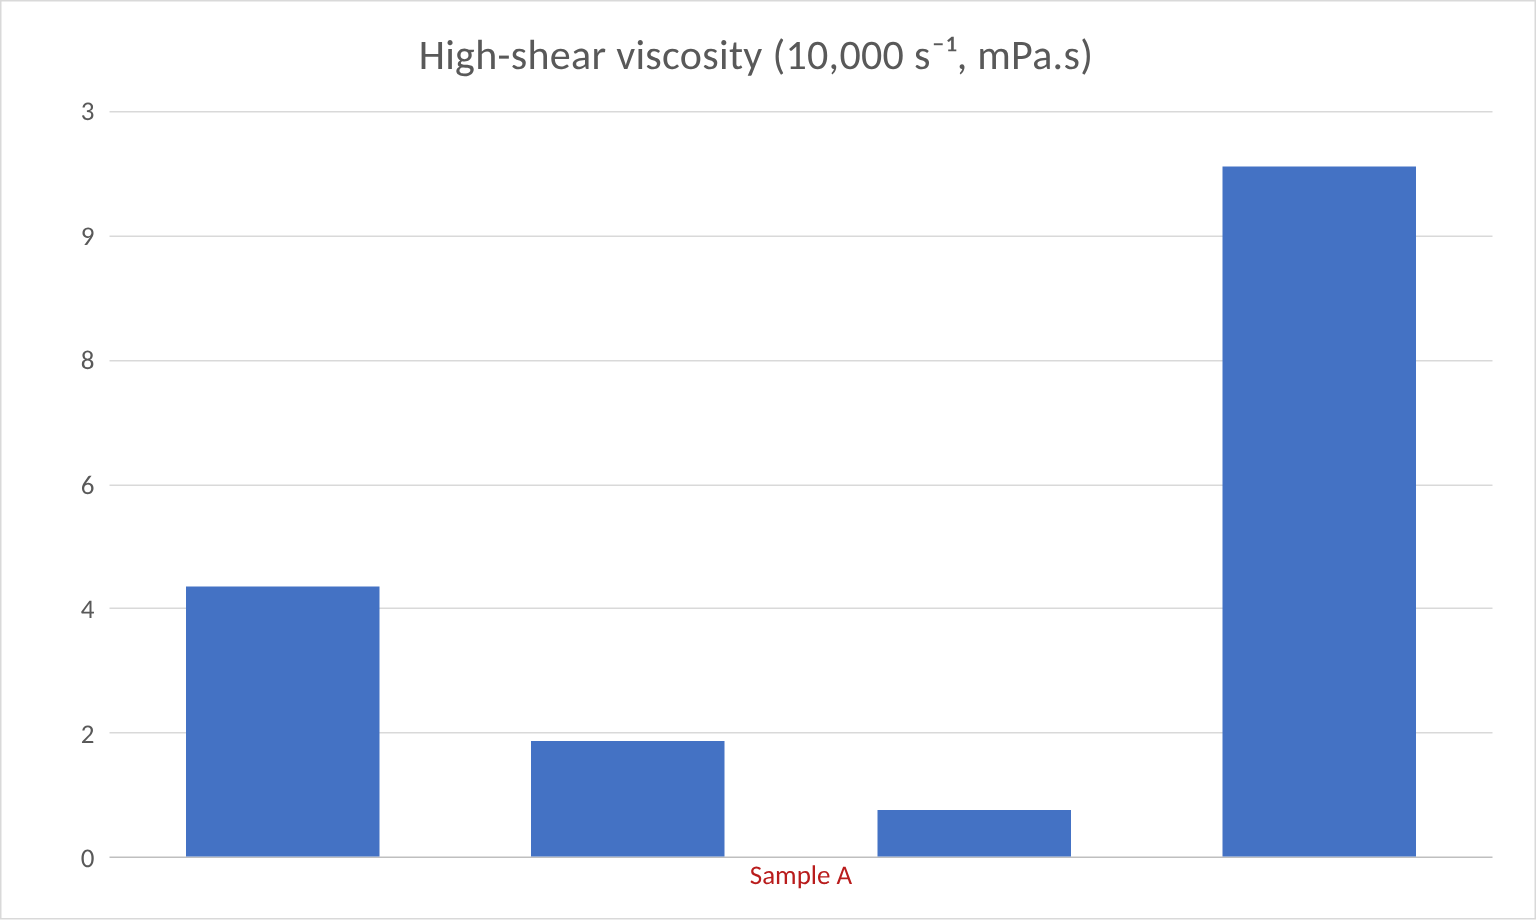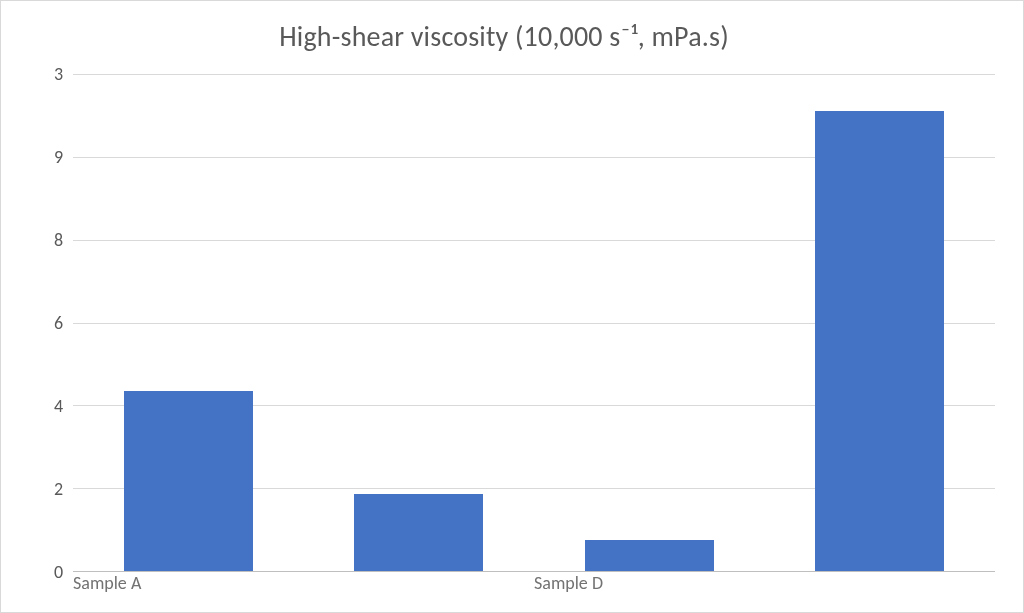--- a/index.html
+++ b/index.html
@@ -79,23 +79,23 @@
     }
     .x-axis-spacer {
       width: 60px;
     }
     .x-axis {
       flex: 1;
       display: flex;
     }
     .x-tick-label {
       flex: 1;
-      text-align: left;
+      text-align: center;
       font-size: 18px;
-      color: #737373;
+      color: #b91c1c;
     }
   </style>
 </head>
 <body>
 
 <div class="chart-container">
 
   <div class="chart-title">
     <span>High-shear viscosity (10,000 s⁻¹, mPa.s)</span>
   </div>
@@ -136,18 +136,17 @@
           </div>
         </div>
       </div>
 
     </div>
 
     <div class="x-axis-row">
       <div class="x-axis-spacer"></div>
       <div class="x-axis">
         <div class="x-tick-label">Sample A</div>
-        <div class="x-tick-label">Sample D</div>
       </div>
     </div>
   </div>
 
 </div>
 
 </body></html>

